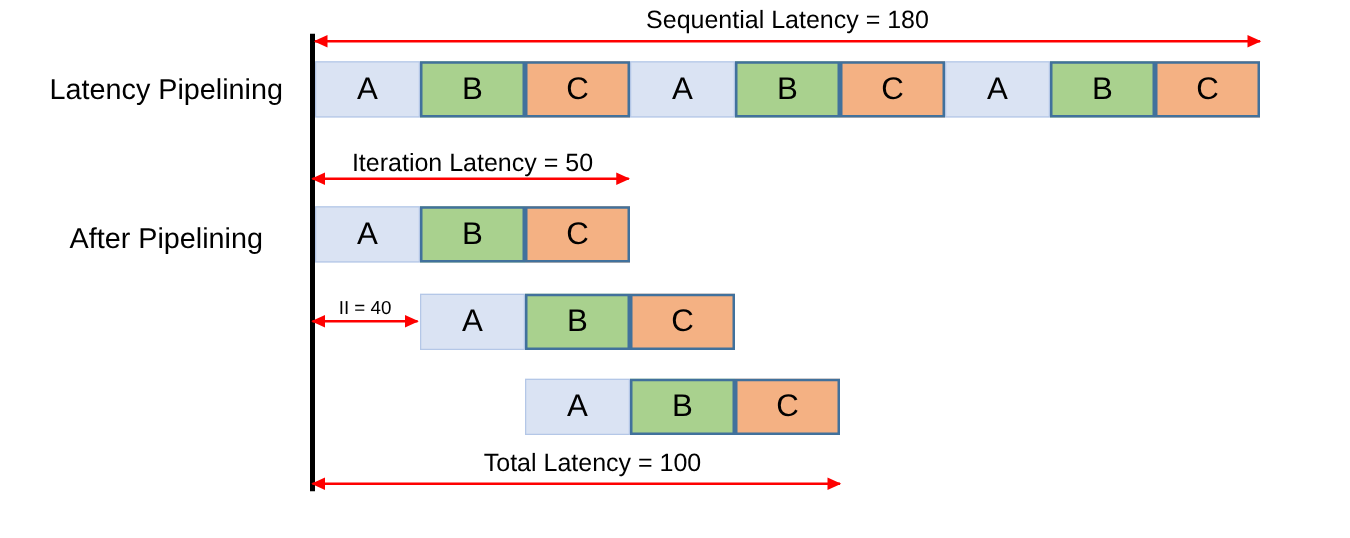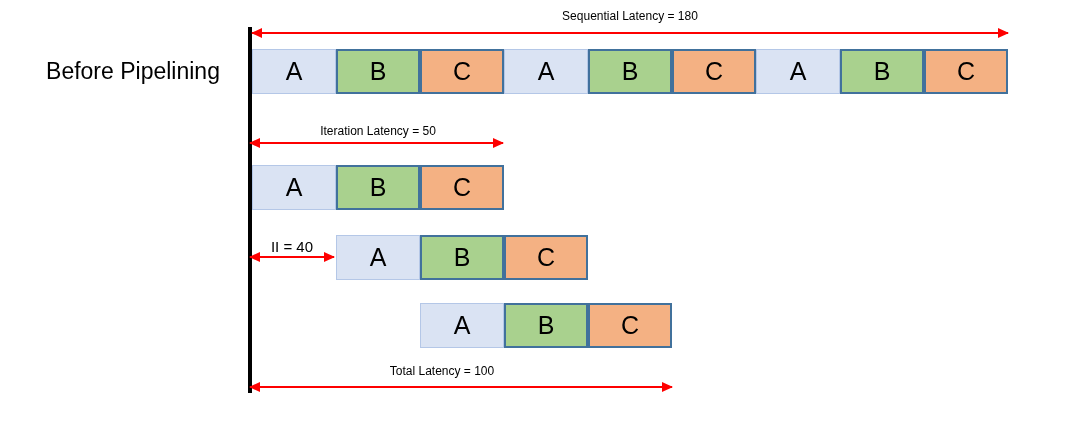--- a/index.html
+++ b/index.html
@@ -9,21 +9,21 @@
   }
   .row-label{
     position:absolute;left:28px;width:210px;text-align:center;
     font-size:23px;line-height:27px;white-space:nowrap;
   }
   .timeline{
     position:absolute;left:248px;top:27px;width:4px;height:366px;
     background:var(--timeline,#000);
   }
   .ann{
-    position:absolute;font-size:12px;line-height:19px;text-align:center;white-space:nowrap;
+    position:absolute;font-size:20px;line-height:19px;text-align:center;white-space:nowrap;
   }
   .arrow{
     position:absolute;height:2px;background:var(--arrow,#fe0000);
   }
   .head{position:absolute;width:0;height:0;top:-4px;
     border-top:5px solid transparent;border-bottom:5px solid transparent;}
   .head-l{left:-1px;border-right:11px solid var(--arrow,#fe0000);}
   .head-r{right:-1px;border-left:11px solid var(--arrow,#fe0000);}
   .block-row{position:absolute;display:flex;}
   .block{
@@ -33,21 +33,22 @@
   }
   .stage-a{background:var(--stage-a-fill,#dae3f3);border:1.5px solid var(--stage-a-border,#b4c7e7);}
   .stage-b{background:var(--stage-b-fill,#a9d18e);border:2px solid var(--stage-bc-border,#41719c);}
   .stage-c{background:var(--stage-c-fill,#f4b183);border:2px solid var(--stage-bc-border,#41719c);}
 </style>
 </head>
 <body>
 
 <div class="canvas">
 
-  <div class="row-label" style="top:58px;">Before Pipelining</div>
+  <div class="row-label" style="top:58px;">Latency Pipelining</div>
+  <div class="row-label" style="top:177px;">After Pipelining</div>
 
   <div class="timeline"></div>
 
   <div class="ann" style="left:252px;top:7px;width:756px;">Sequential Latency = 180</div>
   <div class="arrow" style="left:252px;top:32px;width:756px;">
     <span class="head head-l"></span>
     <span class="head head-r"></span>
   </div>
 
   <div class="block-row" style="left:252px;top:49px;">
@@ -121,19 +122,19 @@
         <span>A</span>
       </div>
     <div class="block stage-b">
         <span>B</span>
       </div>
     <div class="block stage-c">
         <span>C</span>
       </div>
   </div>
 
-  <div class="ann" style="left:252px;top:362px;width:380px;">Total Latency = 100</div>
+  <div class="ann" style="left:252px;top:362px;width:380px;padding-left:32px;">Total Latency = 100</div>
   <div class="arrow" style="left:250px;top:386px;width:422px;">
     <span class="head head-l"></span>
     <span class="head head-r"></span>
   </div>
 
 </div>
 
 </body></html>

